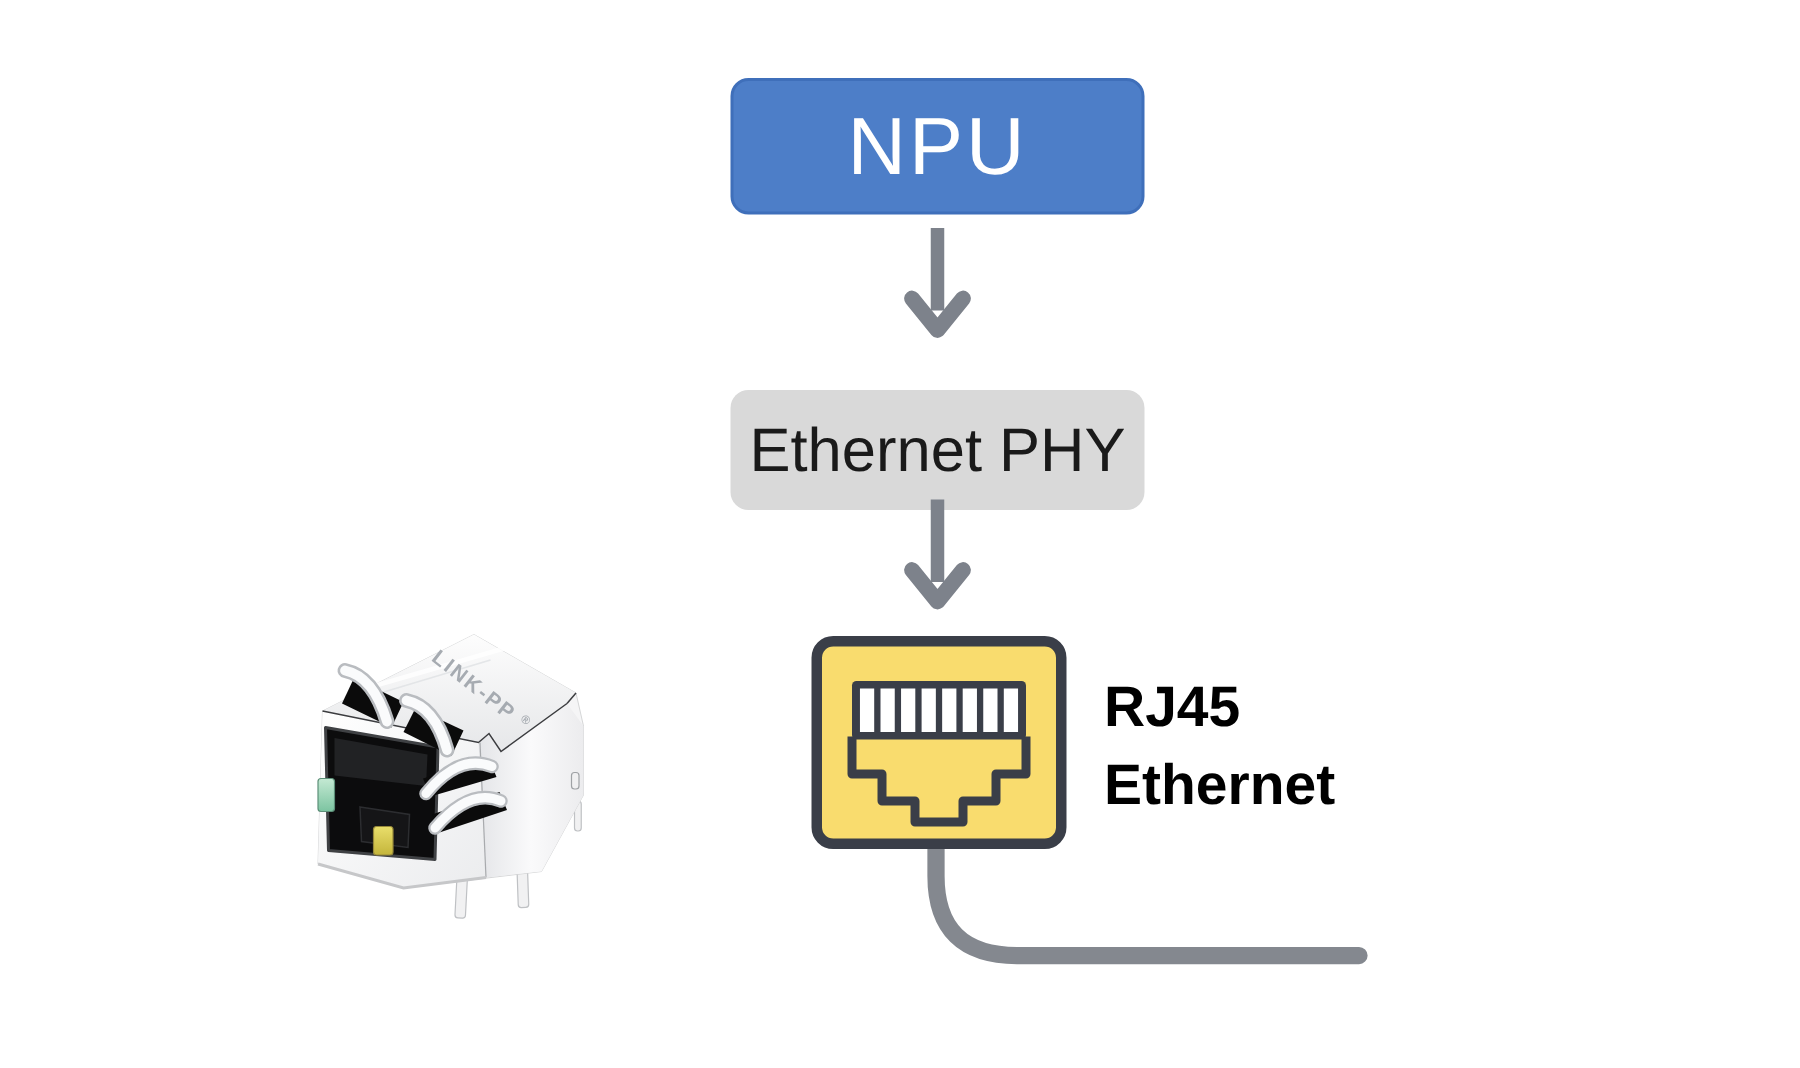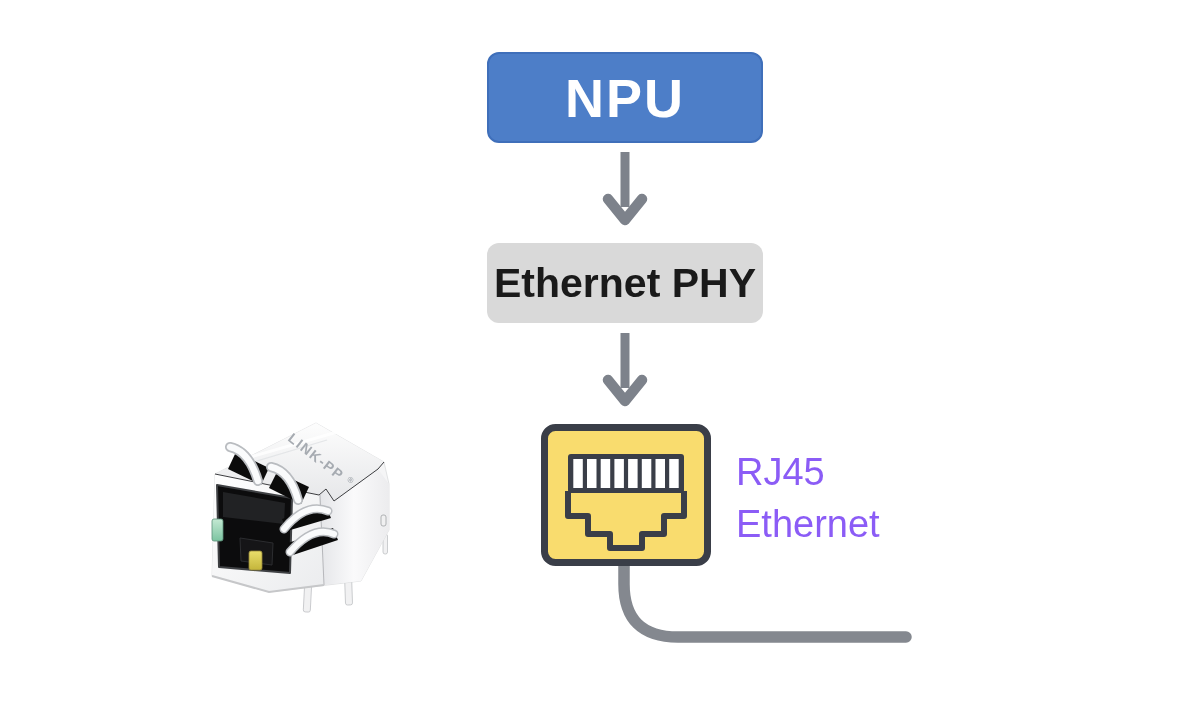--- a/index.html
+++ b/index.html
@@ -7,45 +7,45 @@
     position:relative;
     width:1200px;height:712px;
     background:#ffffff;
     overflow:hidden;
     font-family:"Liberation Sans", sans-serif;
   }
   .node{
     position:absolute;
     display:flex;align-items:center;justify-content:center;
     border-radius:12px;
-    font-weight:bold;
+    font-weight:normal;
     box-sizing:border-box;
   }
   .node-npu{
     left:487px;top:52px;width:276px;height:91px;
     background:#4d7ec8;
     border:2px solid #3f6fba;
     color:#ffffff;
     font-size:54px;
     letter-spacing:2px;
   }
   .node-phy{
-    left:487px;top:243px;width:276px;height:80px;
+    left:487px;top:260px;width:276px;height:80px;
     background:#d9d9d9;
     color:#1a1a1a;
     font-size:41px;
   }
   .arrow{position:absolute;width:48px;height:84px;}
   .arrow-1{left:601px;top:149px;}
   .arrow-2{left:601px;top:330px;}
   .rj45-icon{position:absolute;left:540px;top:423px;width:172px;height:144px;}
   .cable{position:absolute;left:540px;top:556px;width:390px;height:110px;}
   .rj45-label{
     position:absolute;left:736px;top:446px;
-    font-size:38px;font-weight:normal;color:#8b5cf6;
+    font-size:38px;font-weight:bold;color:#000000;
     line-height:52px;
   }
   .photo{position:absolute;left:185px;top:388px;width:245px;height:252px;}
 </style>
 </head>
 <body>
 
 <div class="canvas">
 
   <div class="node node-npu">

